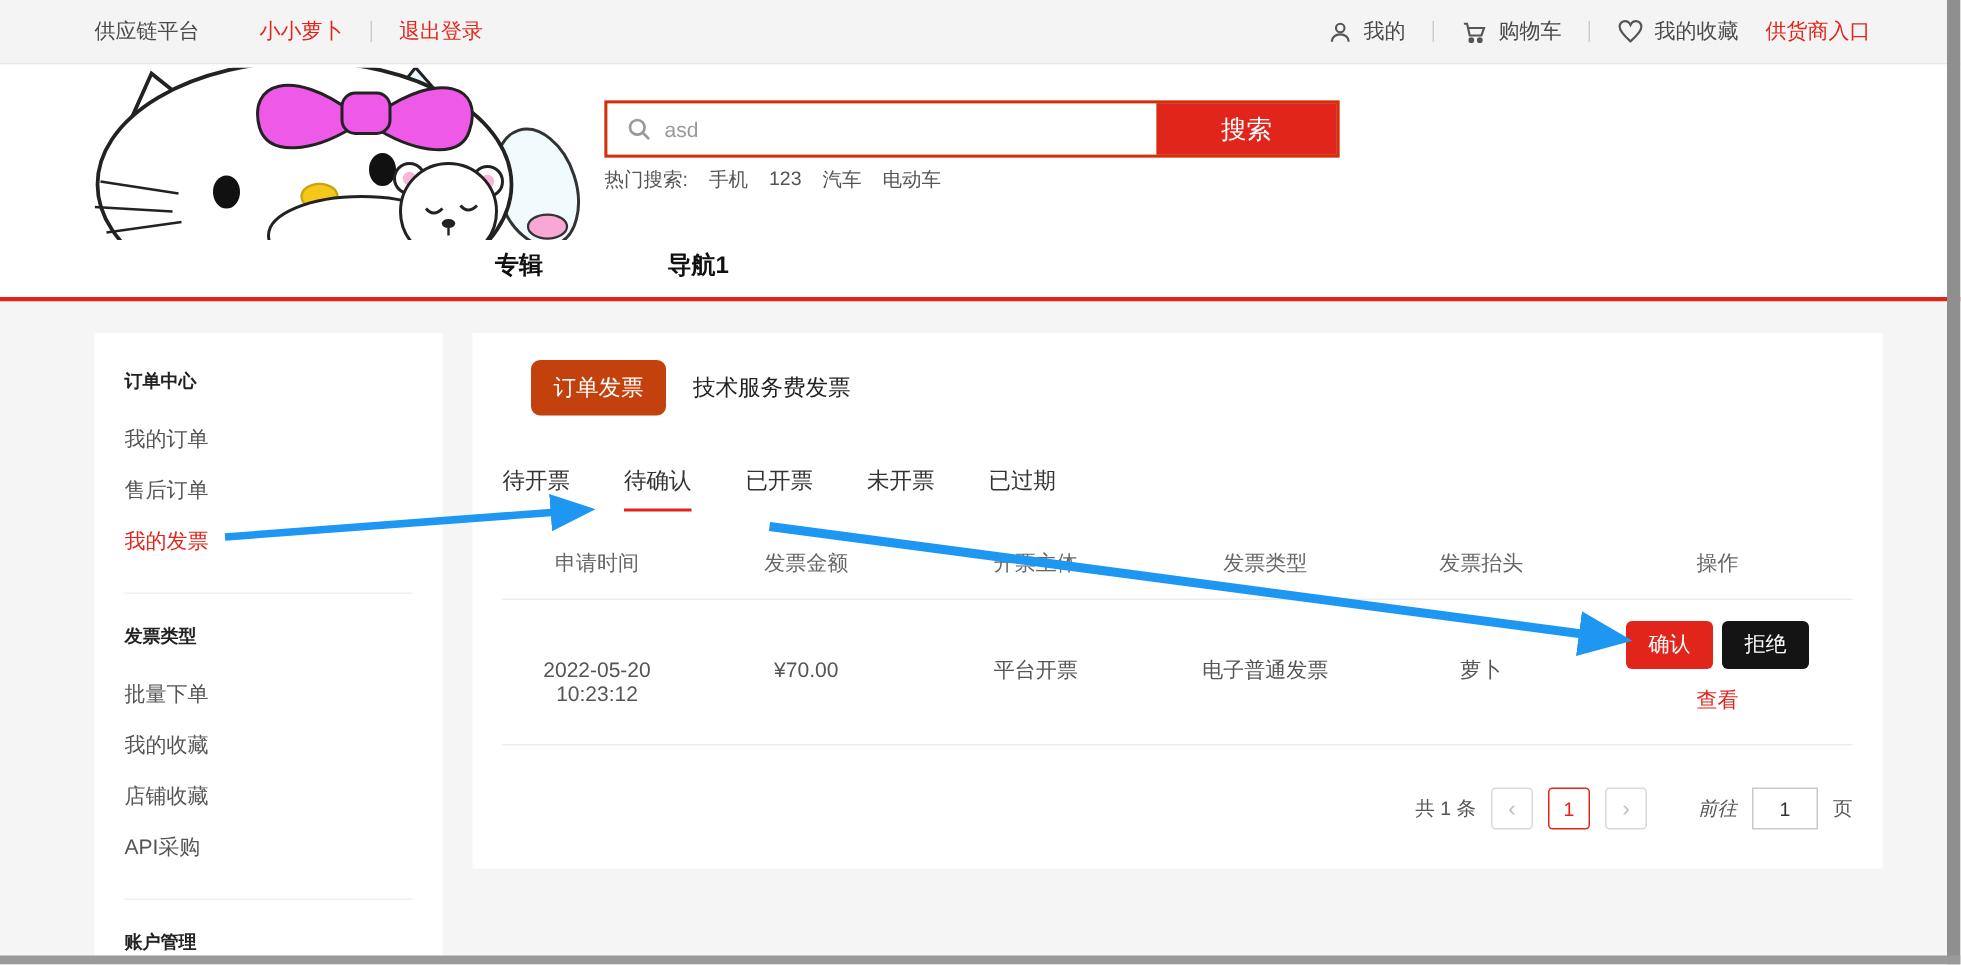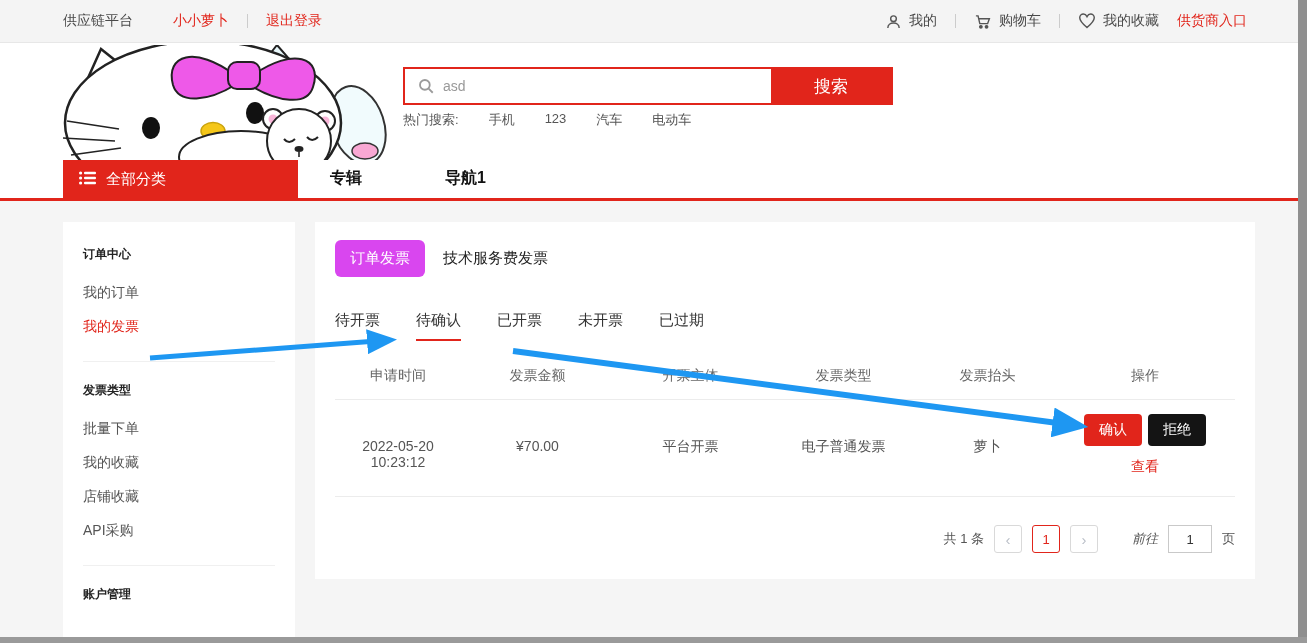--- a/index.html
+++ b/index.html
@@ -37,21 +37,21 @@
   .search-input {
     flex:1; border:none; outline:none; font-size:14px; color:#999;
     padding:0 10px 0 38px; background:#fff;
     font-family:"Liberation Sans","DejaVu Sans",sans-serif;
   }
   .search-icon { position:absolute; left:12px; top:8px; }
   .search-btn {
     width:120px; background:#e1251b; color:#fff; border:none; font-size:17px;
     cursor:pointer; font-family:inherit;
   }
-  .hotline { position:absolute; left:403px; top:68px; display:flex; gap:30px; font-size:13px; color:#555; }
+  .hotline { position:absolute; left:403px; top:68px; display:flex; gap:14px; font-size:13px; color:#555; }
   .hotline .hot-label { color:#555; }
   .hot-item { cursor:pointer; color:#555; }
 
   .nav-row { position:absolute; left:0; bottom:0; height:38px; width:100%; }
   .all-cats {
     position:absolute; left:63px; top:0; width:235px; height:38px;
     background:#e1251b; color:#fff; font-size:15px;
     display:flex; align-items:center; padding-left:16px; gap:10px; cursor:pointer;
   }
   .nav-link { position:absolute; top:0; height:38px; line-height:36px; font-size:16px; font-weight:bold; color:#111; cursor:pointer; }
@@ -69,22 +69,22 @@
   .side-item { font-size:14px; color:#555; line-height:34px; cursor:pointer; }
   .side-item.active { color:#e1251b; }
   .side-divider { border:none; border-top:1px solid #f0f0f0; margin:18px 0 20px; }
 
   .main {
     position:absolute; left:315px; top:21px; width:940px; height:357px;
     background:#fff; padding:18px 20px 0 20px;
   }
   .invoice-tabs { display:flex; align-items:center; gap:14px; }
   .inv-tab-btn {
-    background:#d946ef; color:#fff; border:none; border-radius:6px;
-    font-size:15px; padding:9px 15px; cursor:pointer; font-family:inherit;
+    background:#c2410c; color:#fff; border:none; border-radius:6px;
+    font-size:15px; padding:9px 15px; cursor:pointer; font-family:inherit;margin-left:19px;
   }
   .inv-tab-plain { font-size:15px; color:#222; cursor:pointer; padding:9px 4px; }
 
   .status-tabs { display:flex; gap:36px; margin-top:34px; font-size:15px; color:#333; }
   .status-tab { padding-bottom:9px; cursor:pointer; border-bottom:2px solid transparent; }
   .status-tab.active { border-bottom:2px solid #e1251b; }
 
   .inv-table { margin-top:26px; }
   .thead { display:flex; color:#666; font-size:14px; padding-bottom:14px; border-bottom:1px solid #ececec; }
   .trow  { display:flex; border-bottom:1px solid #ececec; padding:14px 0 20px; color:#555; font-size:14px; }
@@ -228,43 +228,31 @@
 
   <div class="hotline">
     <span class="hot-label">热门搜索:</span>
     <span class="hot-item">手机</span>
     <span class="hot-item">123</span>
     <span class="hot-item">汽车</span>
     <span class="hot-item">电动车</span>
   </div>
 
   <div class="nav-row">
-    <div class="all-cats">
-      <span>
-        <svg width="17" height="14" viewBox="0 0 17 14" fill="#fff">
-          <circle cx="1.6" cy="2" r="1.6"></circle>
-            <rect x="5" y="0.8" width="12" height="2.4" rx="1"></rect>
-          <circle cx="1.6" cy="7" r="1.6"></circle>
-            <rect x="5" y="5.8" width="12" height="2.4" rx="1"></rect>
-          <circle cx="1.6" cy="12" r="1.6"></circle>
-            <rect x="5" y="10.8" width="12" height="2.4" rx="1"></rect>
-        </svg>
-      </span>
-      <span>全部分类</span>
-    </div>
     <span class="nav-link n0">专辑</span>
     <span class="nav-link n1">导航1</span>
   </div>
 </div>
 
 <div class="page">
 
   <div class="sidebar">
     <div class="side-title">订单中心</div>
     <div class="side-item">我的订单</div>
+    <div class="side-item">售后订单</div>
     <div class="side-item active">我的发票</div>
     <hr class="side-divider">
     <div class="side-title">发票类型</div>
     <div class="side-item">批量下单</div>
     <div class="side-item">我的收藏</div>
     <div class="side-item">店铺收藏</div>
     <div class="side-item">API采购</div>
     <hr class="side-divider">
     <div class="side-title">账户管理</div>
   </div>

